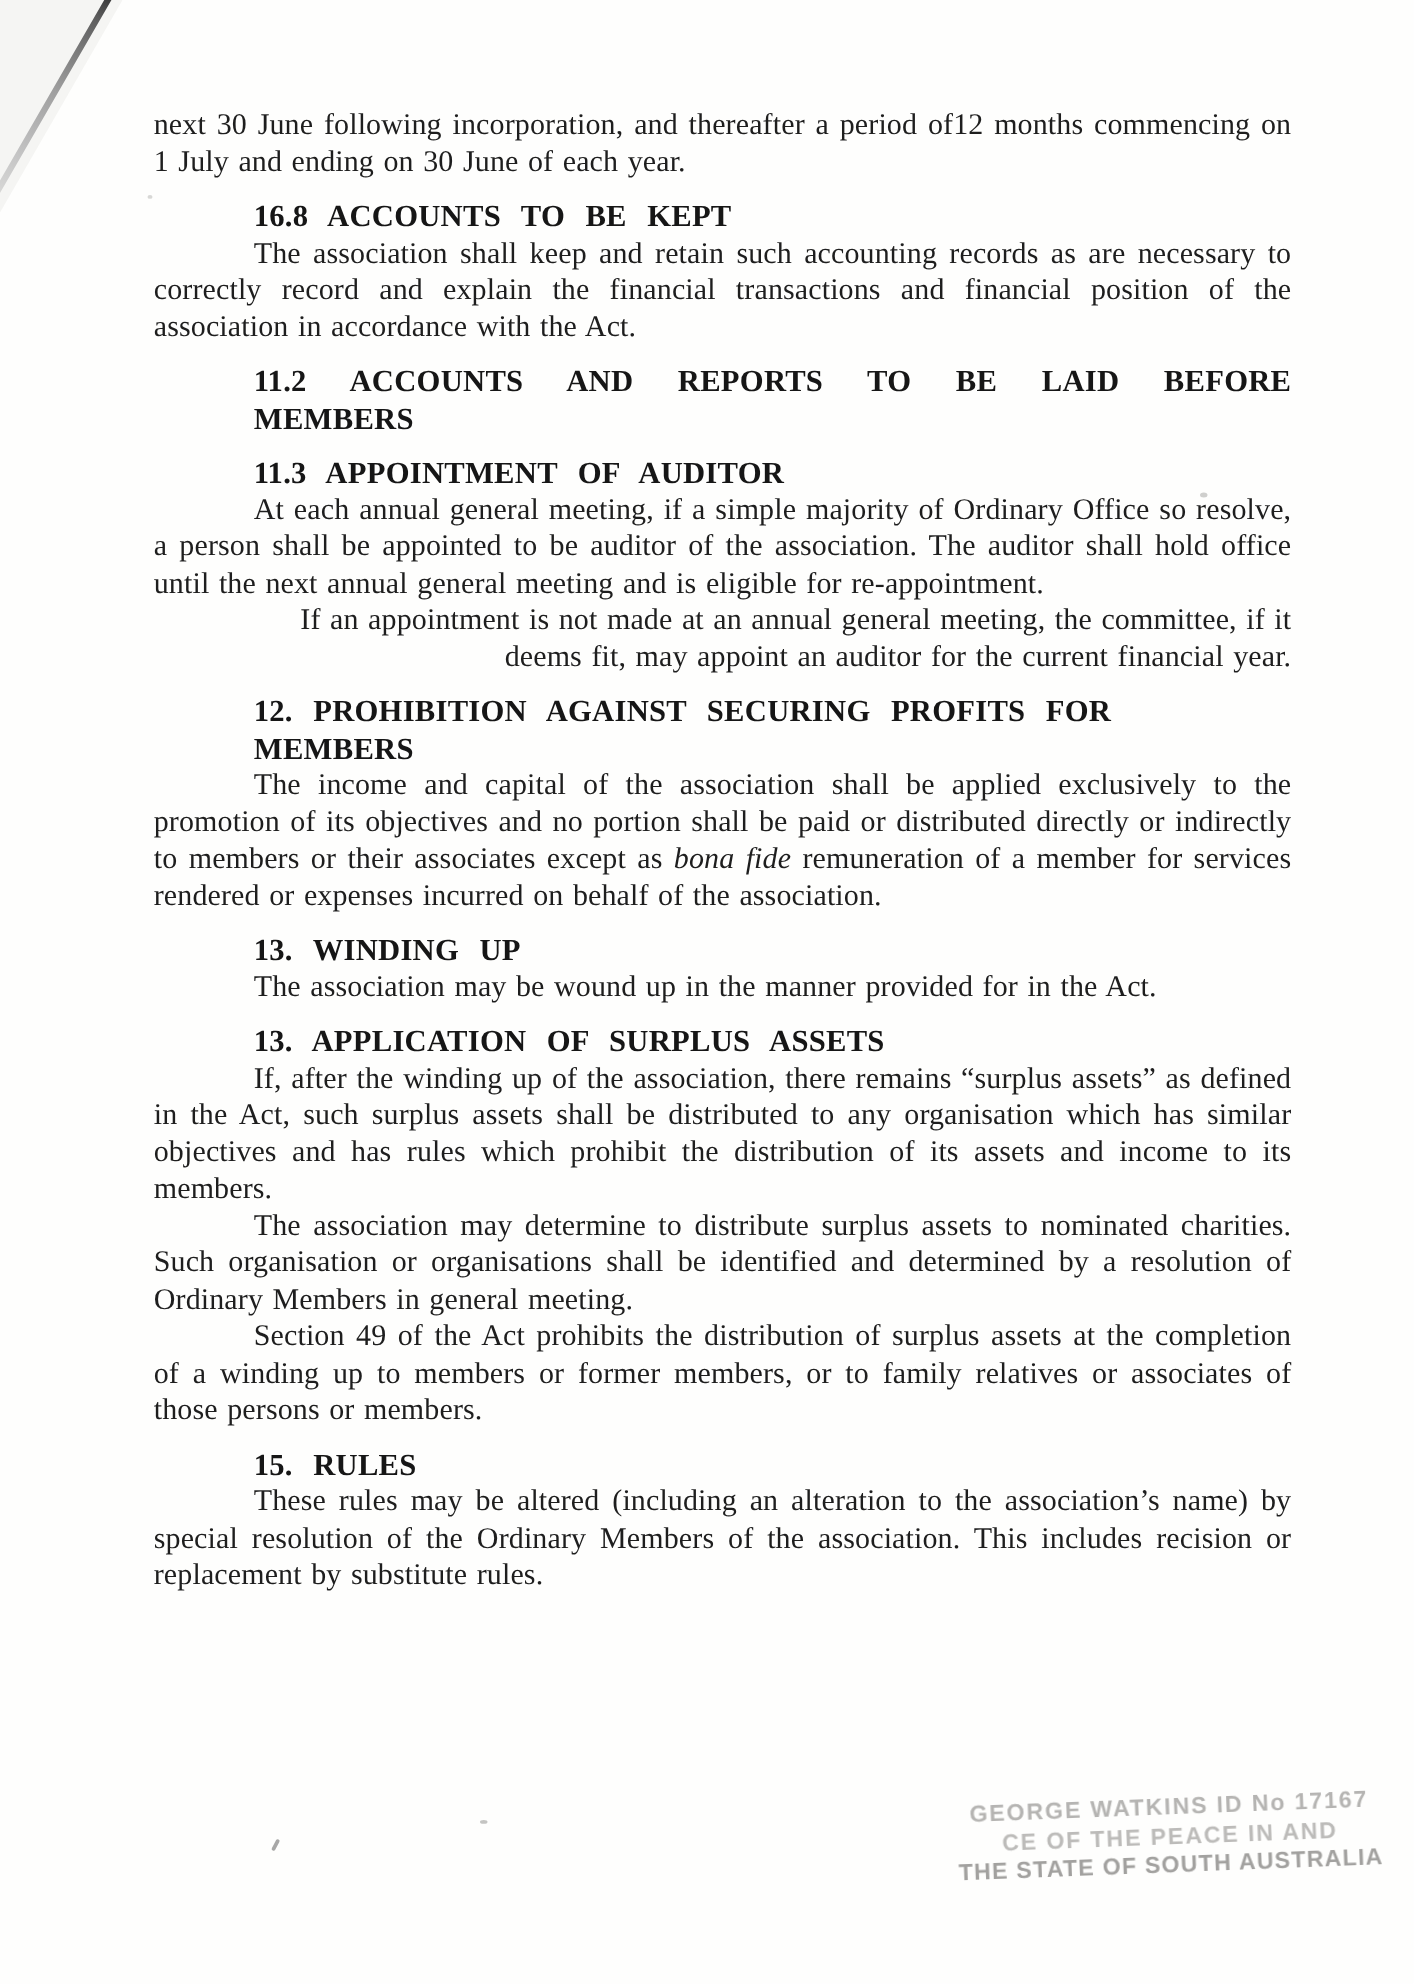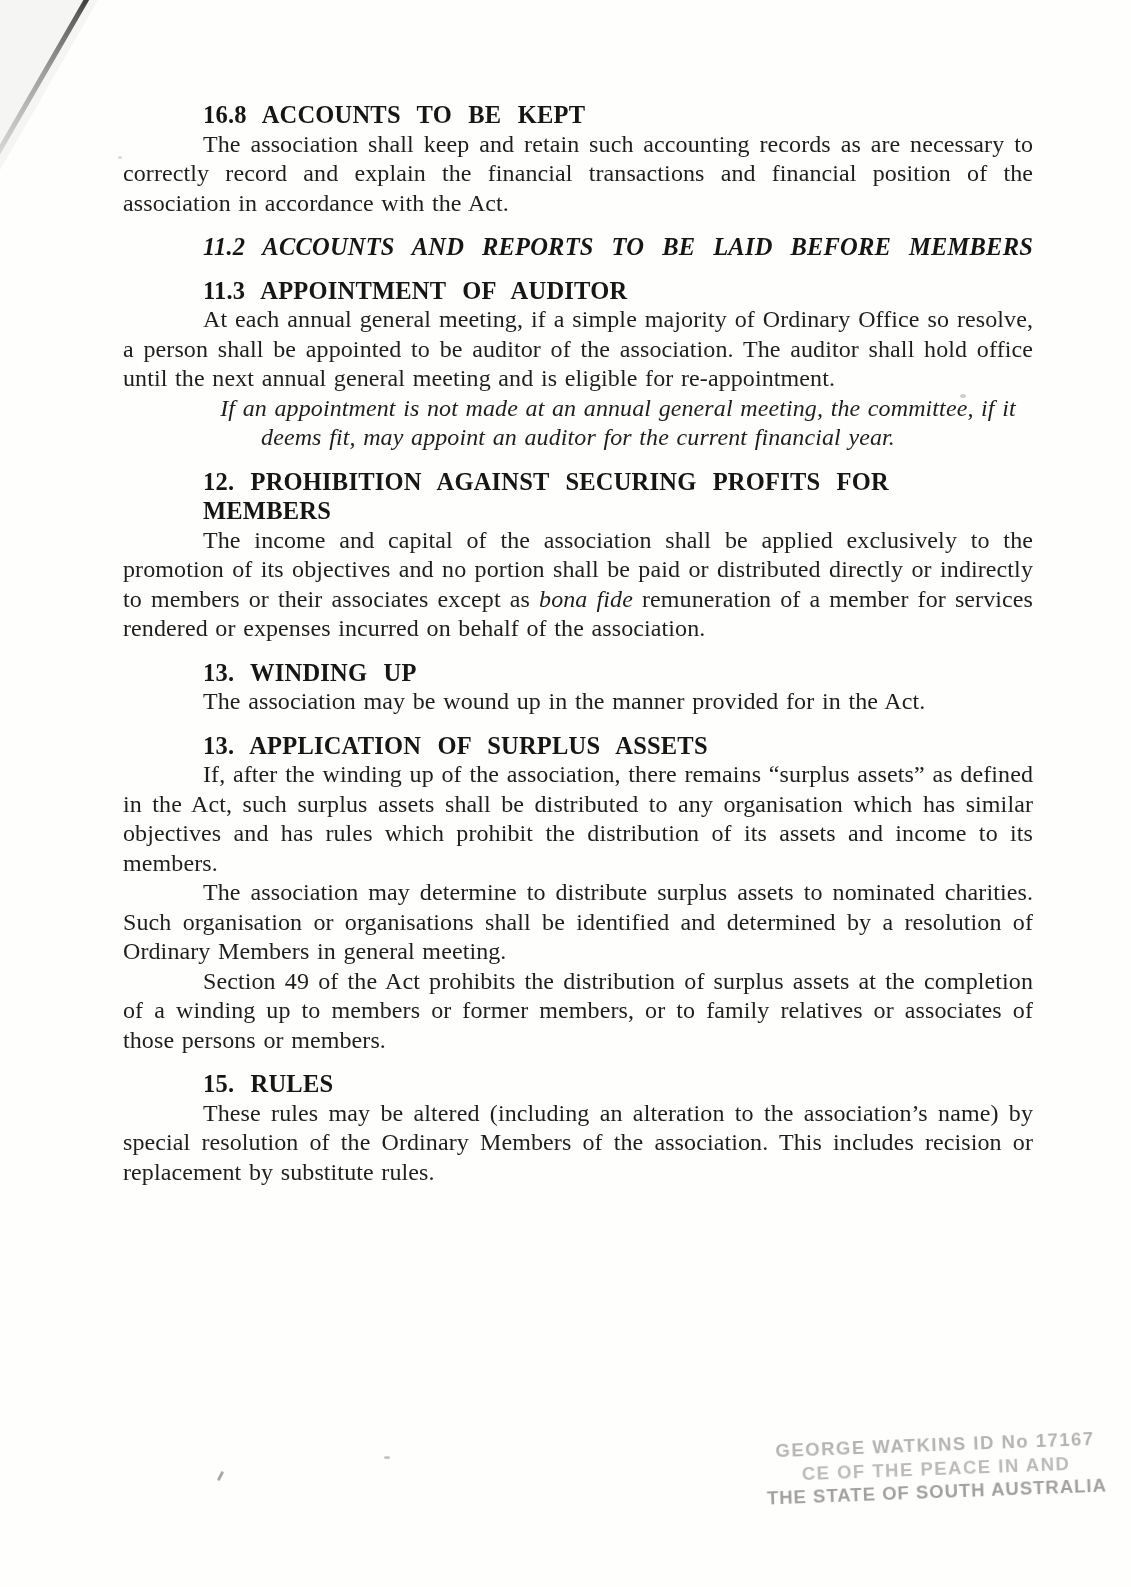--- a/index.html
+++ b/index.html
@@ -45,35 +45,34 @@
 
   p.para {
     margin: 0;
     font-size: 24px;
     line-height: 29.5px;
     text-align: justify;
     word-spacing: 1.5px;
     letter-spacing: 0.1px;
   }
   p.para.indent { text-indent: 80px; }
-  p.para.ragged { text-align: center; font-style: italic; }
+  p.para.ragged { text-align: right; }
 
   h2.sec-heading {
     margin: 14px 0 0 80px;
     font-size: 24.5px;
     line-height: 29.5px;
     font-weight: bold;
     word-spacing: 10px;
     letter-spacing: 0.2px;
     color: #161616;
   }
   h2.sec-heading.full {
     text-align: justify;
     text-align-last: justify;
-    font-style: italic;
   }
 
   em.latin { font-style: italic; }
 
   
   .stamp {
     position: absolute;
     top: 1433px;
     right: 5px;
     width: 380px;
@@ -101,20 +100,21 @@
 </head>
 <body>
 
 <div class="page">
 
   <div class="corner-shade"></div>
   <div class="fold-line"></div>
 
   <div class="content">
 
+    <p class="para">next 30 June following incorporation, and thereafter a period of12 months commencing on 1 July and ending on 30 June of each year.</p>
 
     <section>
       <h2 class="sec-heading">16.8 ACCOUNTS TO BE KEPT</h2>
       <p class="para indent">The association shall keep and retain such accounting records as are necessary to correctly record and explain the financial transactions and financial position of the association in accordance with the Act.</p>
     </section>
 
     <section>
       <h2 class="sec-heading full">11.2 ACCOUNTS AND REPORTS TO BE LAID BEFORE MEMBERS</h2>
     </section>
 

